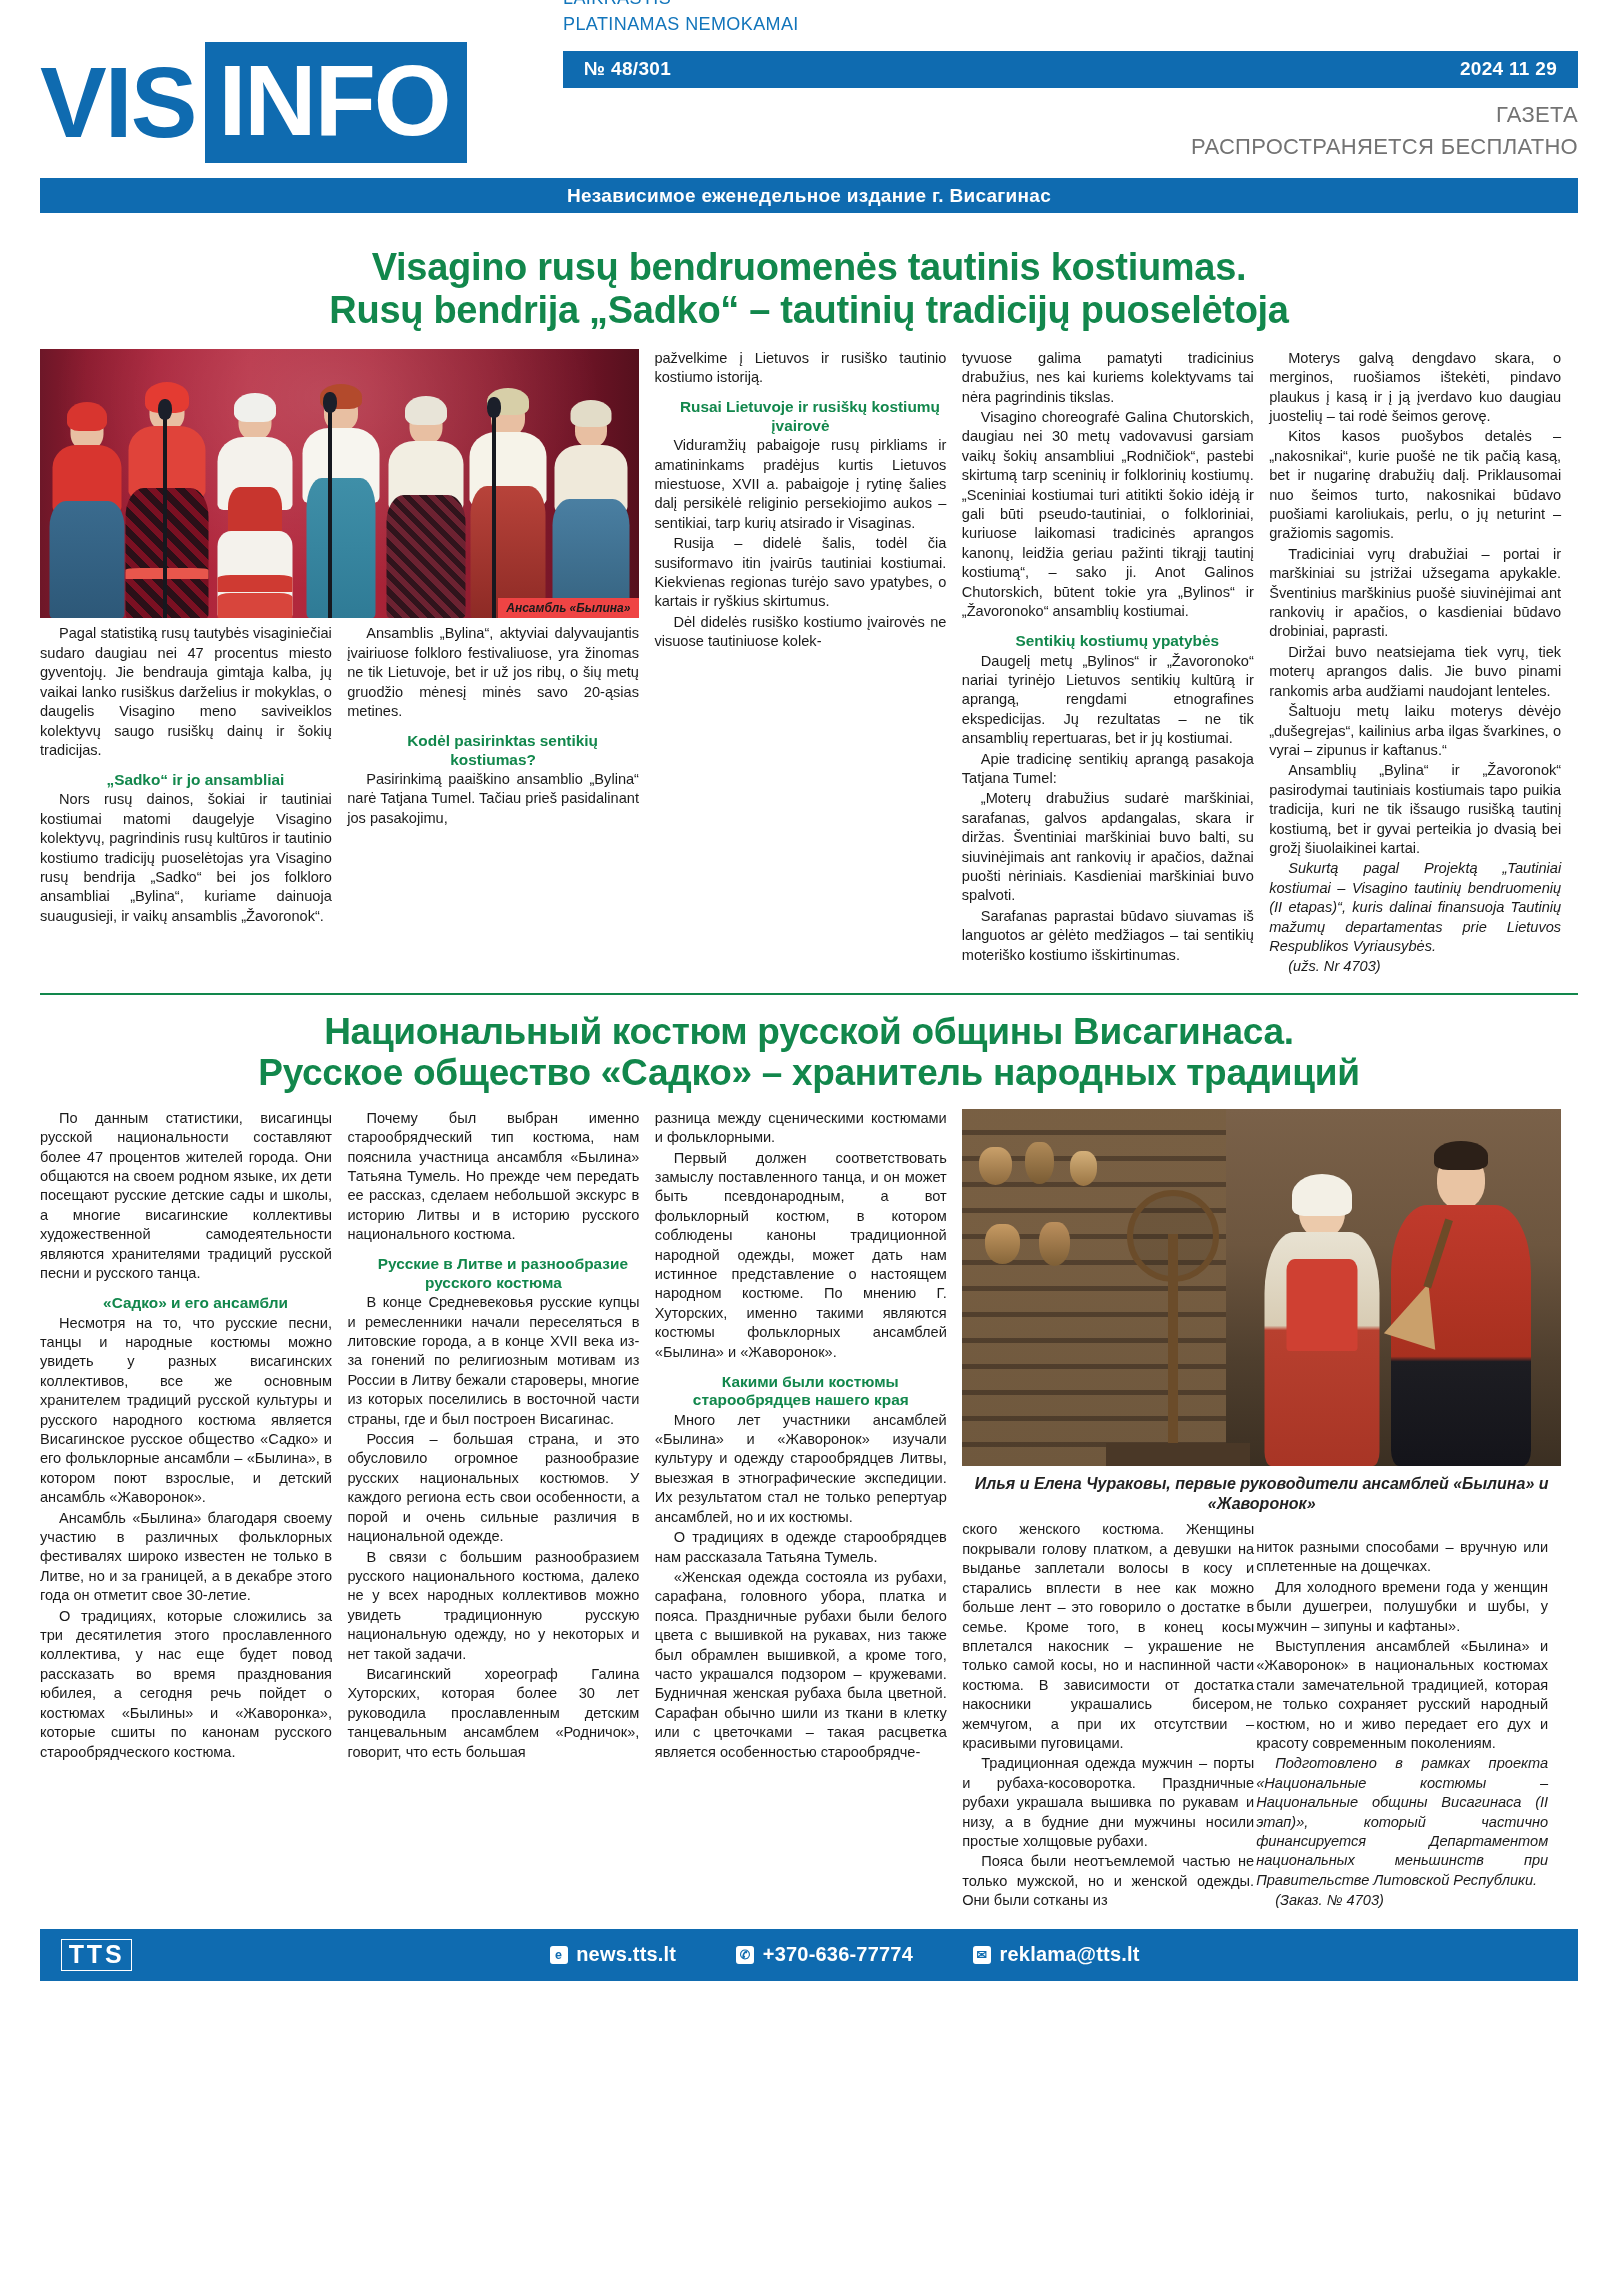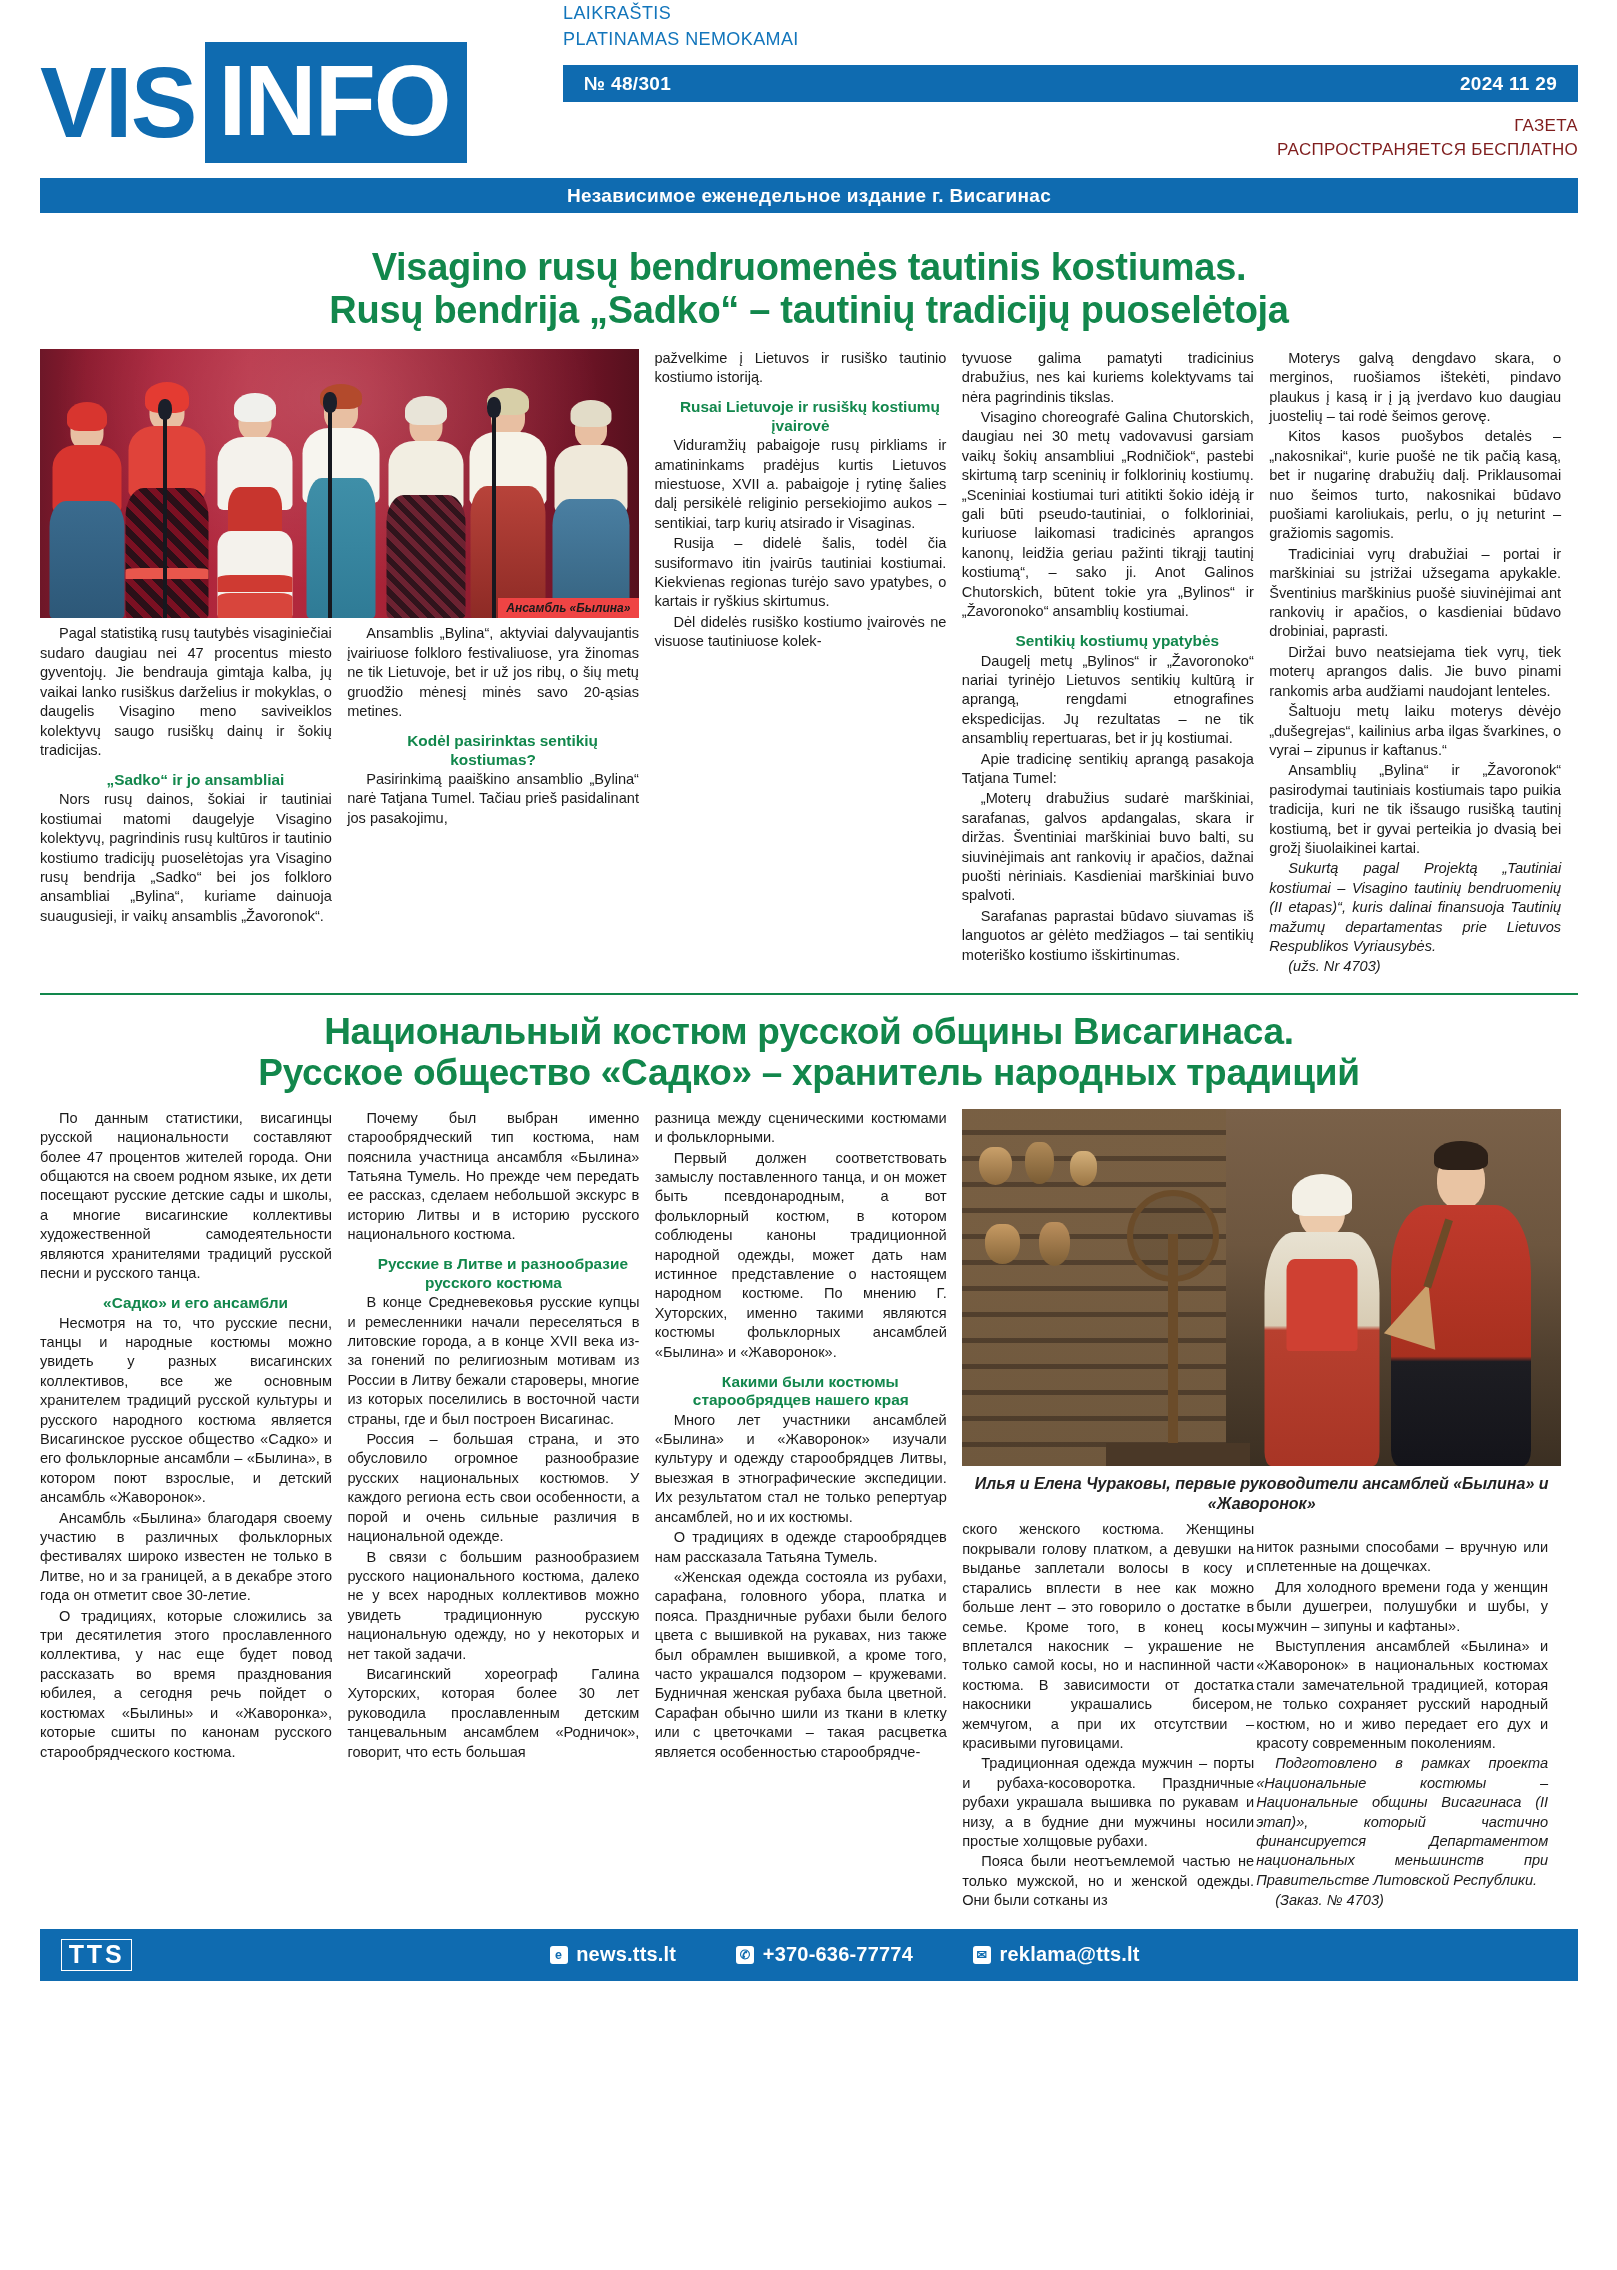--- a/index.html
+++ b/index.html
@@ -51,21 +51,21 @@
     margin-top: 13.4px;
     background: #0f6bb0; color: #fff;
     height: 37px;
     display: flex; align-items: center; justify-content: space-between;
     padding: 0 21px;
     font-size: 19px; font-weight: bold;
     letter-spacing: 0.3px;
   }
   .ru-note {
     margin-top: 11.5px;
-    color: #7f1d1d; font-size: 17px; line-height: 1.45;
+    color: #737373; font-size: 22px; line-height: 1.45;
     text-align: right; letter-spacing: 0.3px;
   }
 
   
   .banner {
     margin-top: 15.4px;
     background: #0f6bb0; color: #ffffff;
     height: 35px;
     display: flex; align-items: center; justify-content: center;
     font-size: 19px; font-weight: bold; letter-spacing: 0.3px;

